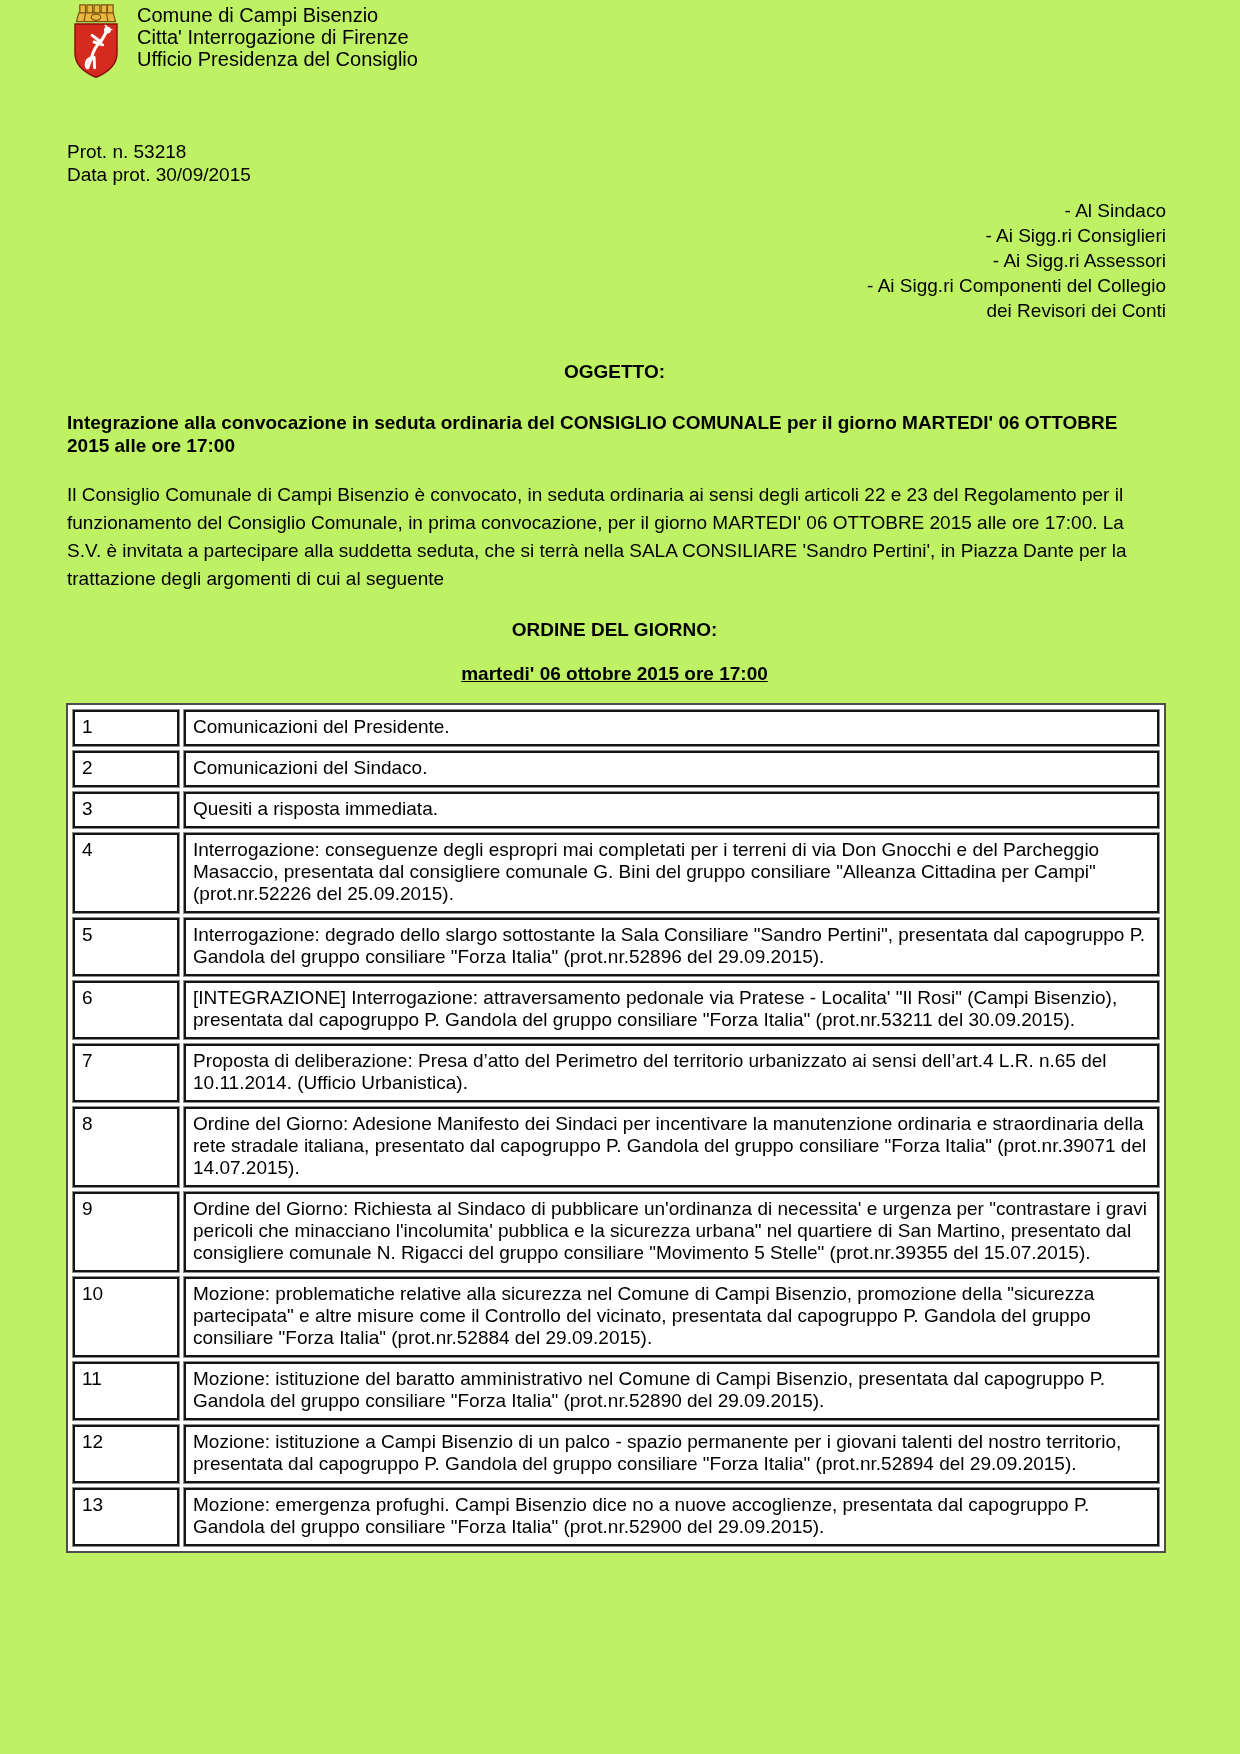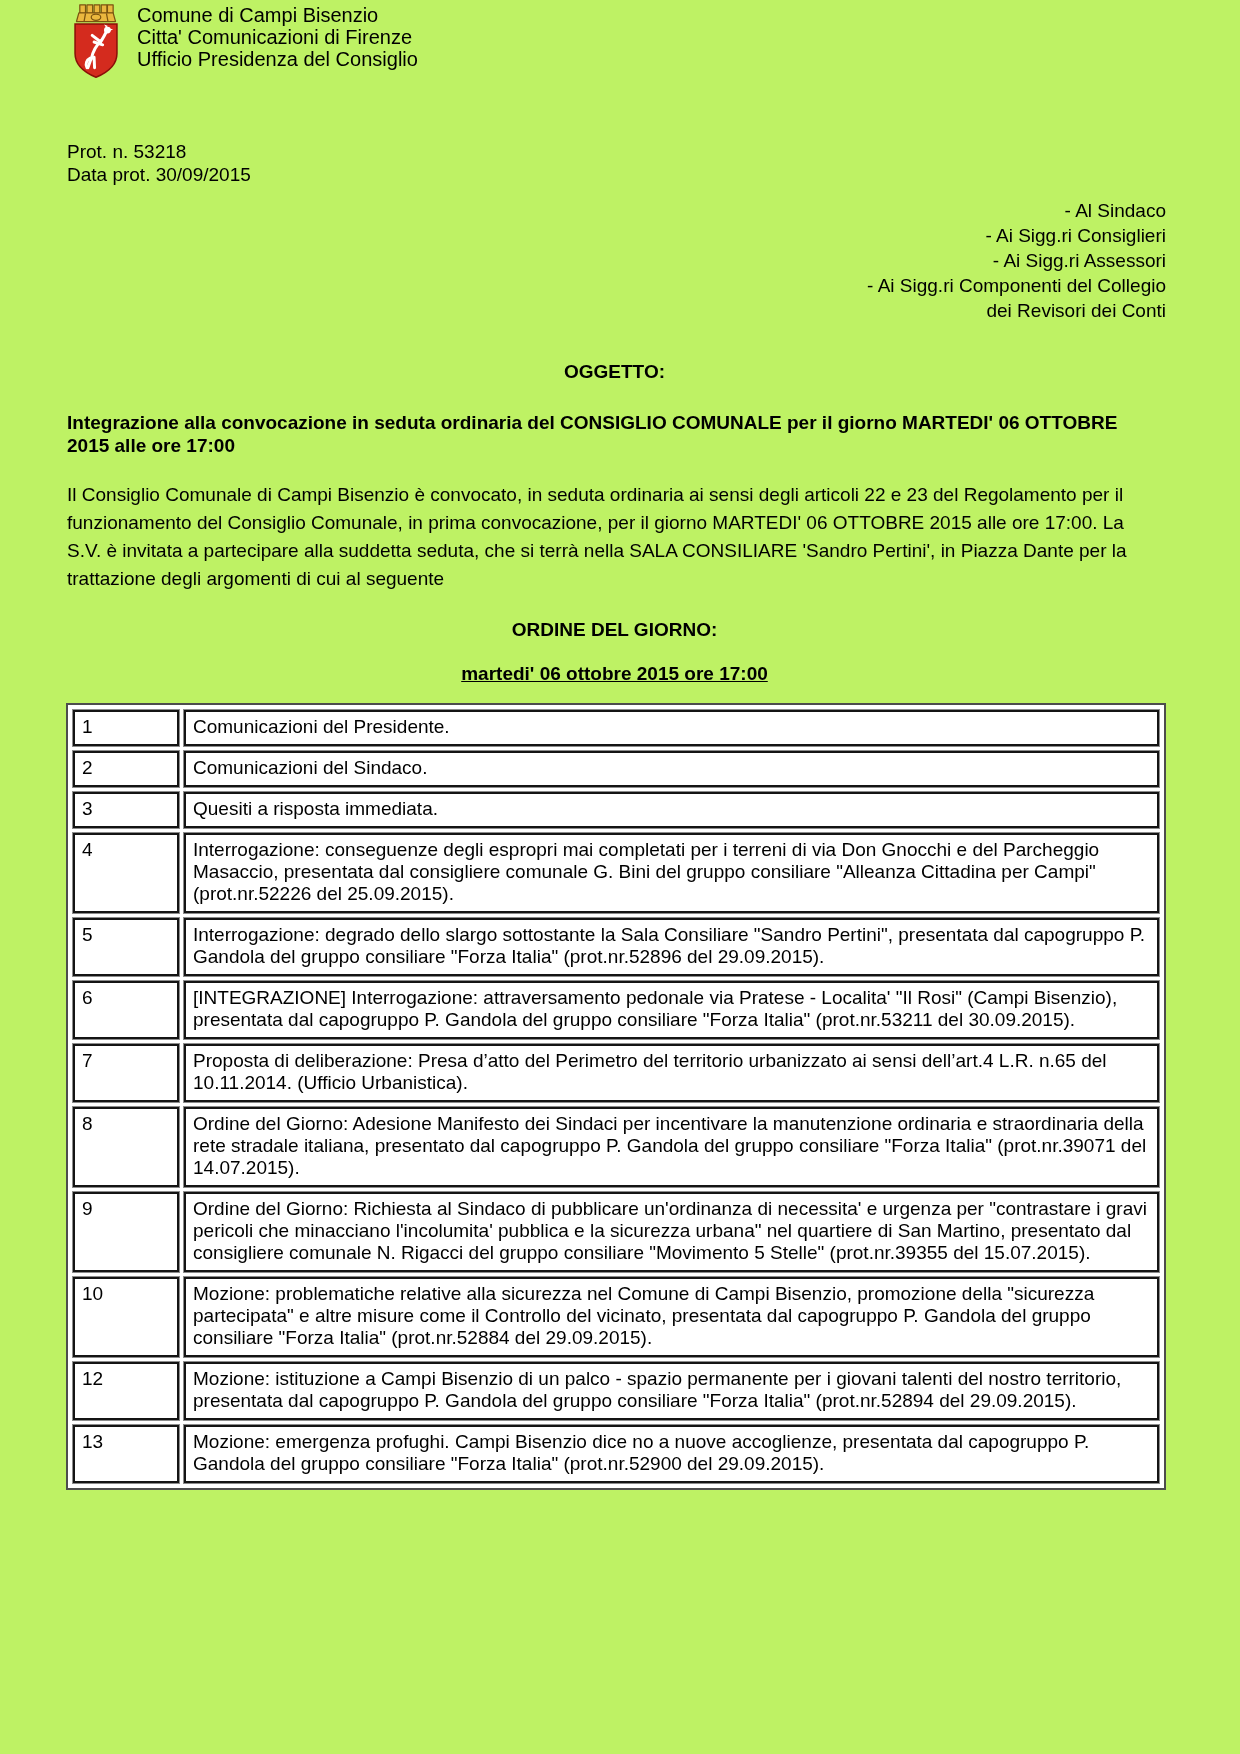--- a/index.html
+++ b/index.html
@@ -90,21 +90,21 @@
         </g>
         <g fill="#ffffff">
           <circle cx="44" cy="29.5" r="3.6"></circle>
           <path d="M44 27.5 L50 28.5 L44.5 31.5 Z"></path>
           <path d="M42.5 26.8 L40.5 23.5 L44.5 25.3 Z"></path>
         </g>
       </svg>
     </div>
     <div class="org">
       <div>Comune di Campi Bisenzio</div>
-      <div>Citta' Comunicazioni di Firenze</div>
+      <div>Citta' Interrogazione di Firenze</div>
       <div>Ufficio Presidenza del Consiglio</div>
     </div>
   </div>
 
   <div class="prot">
     <div>Prot. n. 53218</div>
     <div>Data prot. 30/09/2015</div>
   </div>
 
   <div class="recipients">
@@ -159,20 +159,24 @@
         </tr>
         <tr>
           <td class="num">9</td>
           <td class="txt">Ordine del Giorno: Richiesta al Sindaco di pubblicare un'ordinanza di necessita' e urgenza per "contrastare i gravi pericoli che minacciano l'incolumita' pubblica e la sicurezza urbana" nel quartiere di San Martino, presentato dal consigliere comunale N. Rigacci del gruppo consiliare "Movimento 5 Stelle" (prot.nr.39355 del 15.07.2015).</td>
         </tr>
         <tr>
           <td class="num">10</td>
           <td class="txt">Mozione: problematiche relative alla sicurezza nel Comune di Campi Bisenzio, promozione della "sicurezza partecipata" e altre misure come il Controllo del vicinato, presentata dal capogruppo P. Gandola del gruppo consiliare "Forza Italia" (prot.nr.52884 del 29.09.2015).</td>
         </tr>
         <tr>
+          <td class="num">11</td>
+          <td class="txt">Mozione: istituzione del baratto amministrativo nel Comune di Campi Bisenzio, presentata dal capogruppo P. Gandola del gruppo consiliare "Forza Italia" (prot.nr.52890 del 29.09.2015).</td>
+        </tr>
+        <tr>
           <td class="num">12</td>
           <td class="txt">Mozione: istituzione a Campi Bisenzio di un palco - spazio permanente per i giovani talenti del nostro territorio, presentata dal capogruppo P. Gandola del gruppo consiliare "Forza Italia" (prot.nr.52894 del 29.09.2015).</td>
         </tr>
         <tr>
           <td class="num">13</td>
           <td class="txt">Mozione: emergenza profughi. Campi Bisenzio dice no a nuove accoglienze, presentata dal capogruppo P. Gandola del gruppo consiliare "Forza Italia" (prot.nr.52900 del 29.09.2015).</td>
         </tr>
       </tbody>
   </table>
 

